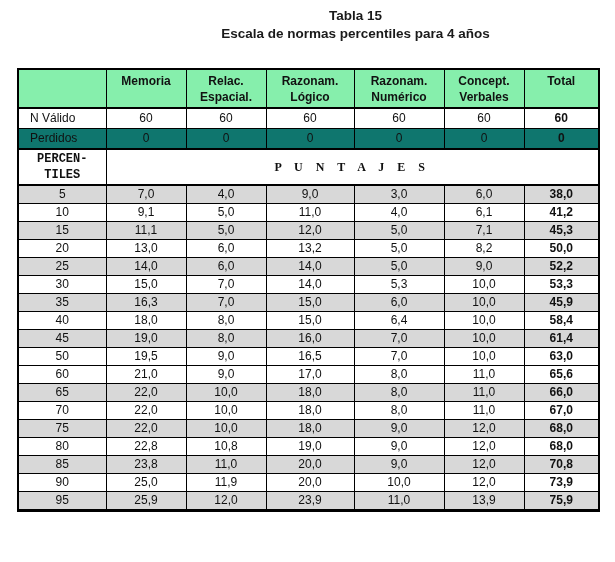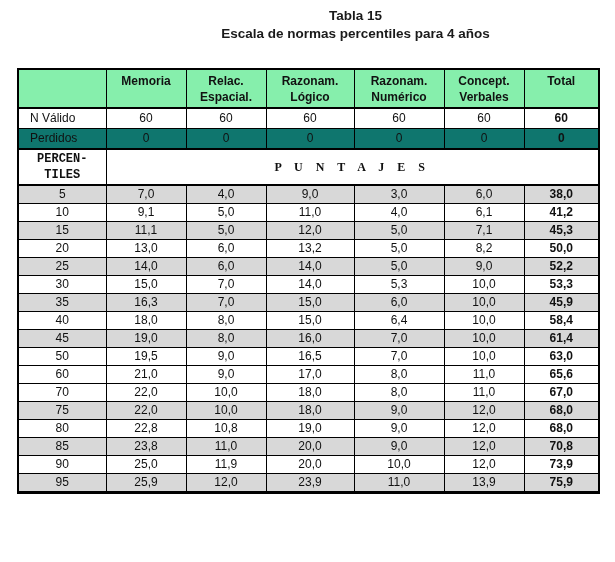--- a/index.html
+++ b/index.html
@@ -246,20 +246,29 @@
         </tr>
         <tr class="data-row">
           <td>60</td>
           <td>21,0</td>
           <td>9,0</td>
           <td>17,0</td>
           <td>8,0</td>
           <td>11,0</td>
           <td>65,6</td>
         </tr>
+        <tr class="data-row shade">
+          <td>65</td>
+          <td>22,0</td>
+          <td>10,0</td>
+          <td>18,0</td>
+          <td>8,0</td>
+          <td>11,0</td>
+          <td>66,0</td>
+        </tr>
         <tr class="data-row">
           <td>70</td>
           <td>22,0</td>
           <td>10,0</td>
           <td>18,0</td>
           <td>8,0</td>
           <td>11,0</td>
           <td>67,0</td>
         </tr>
         <tr class="data-row shade">

